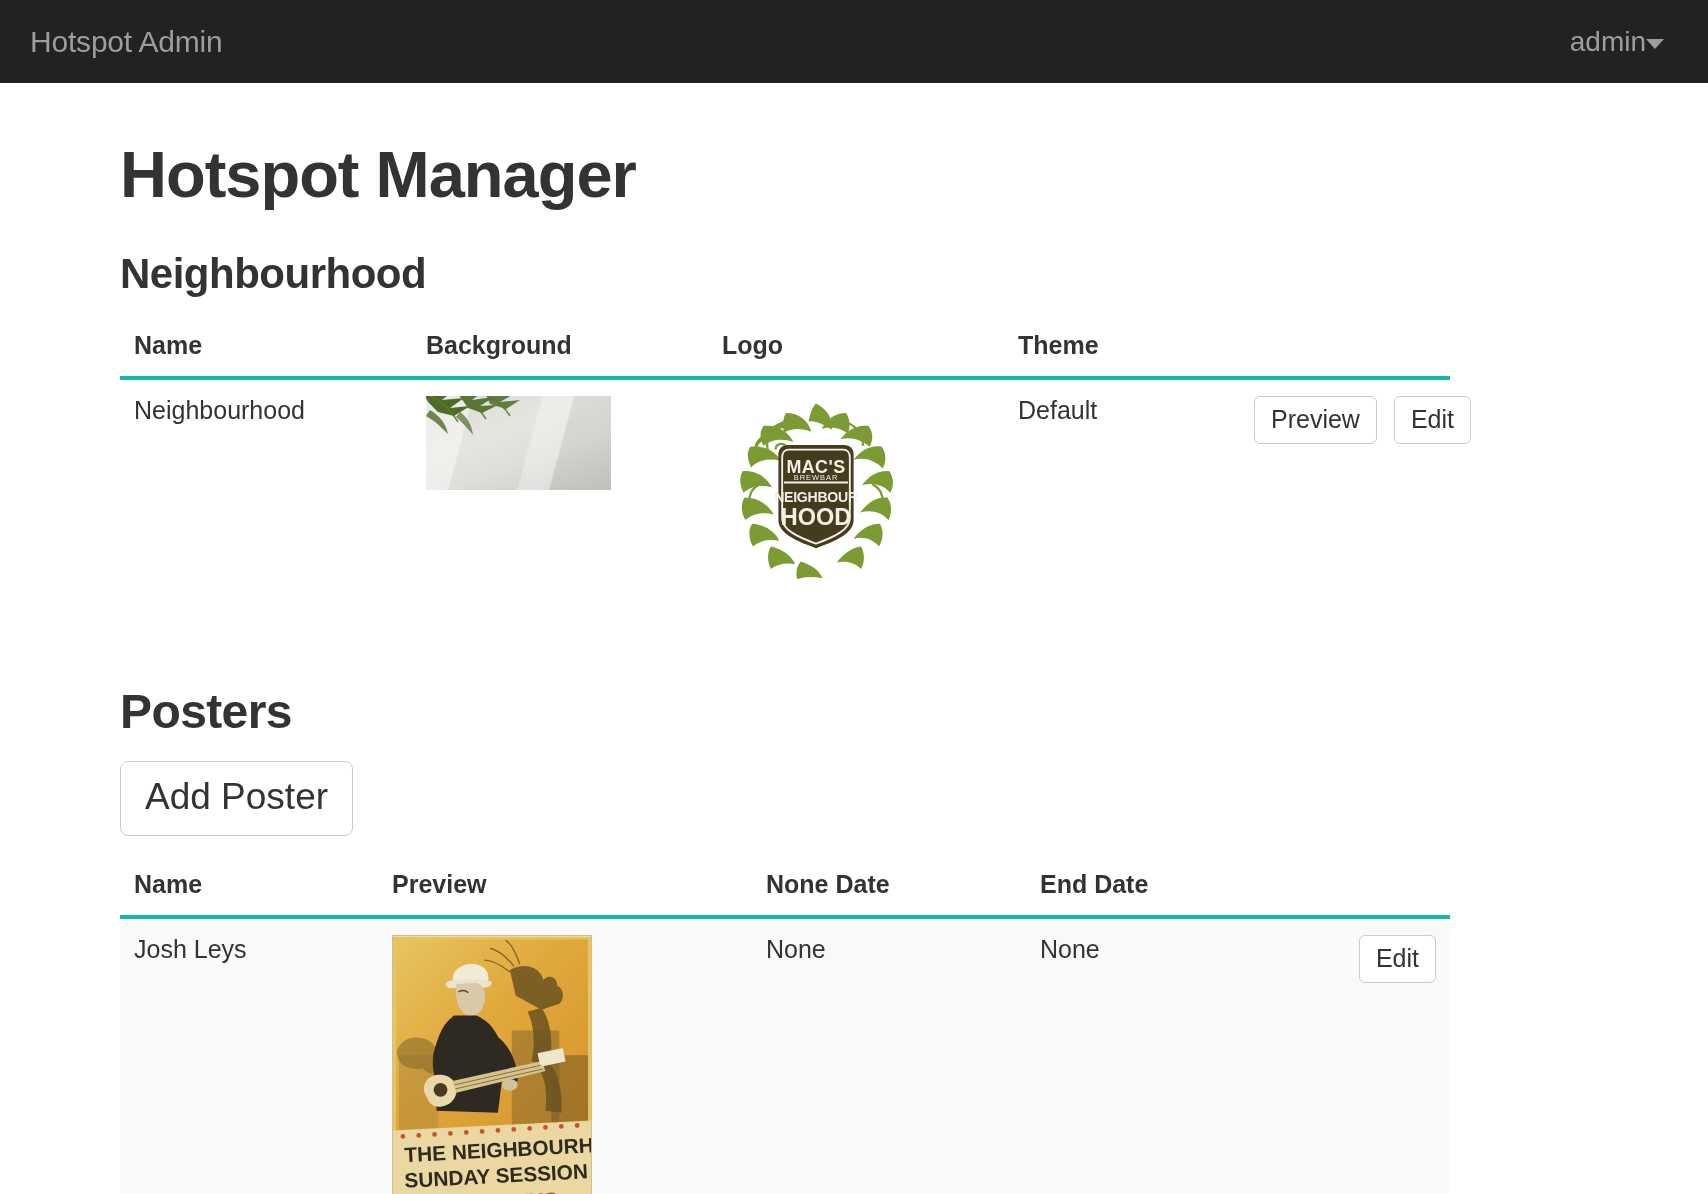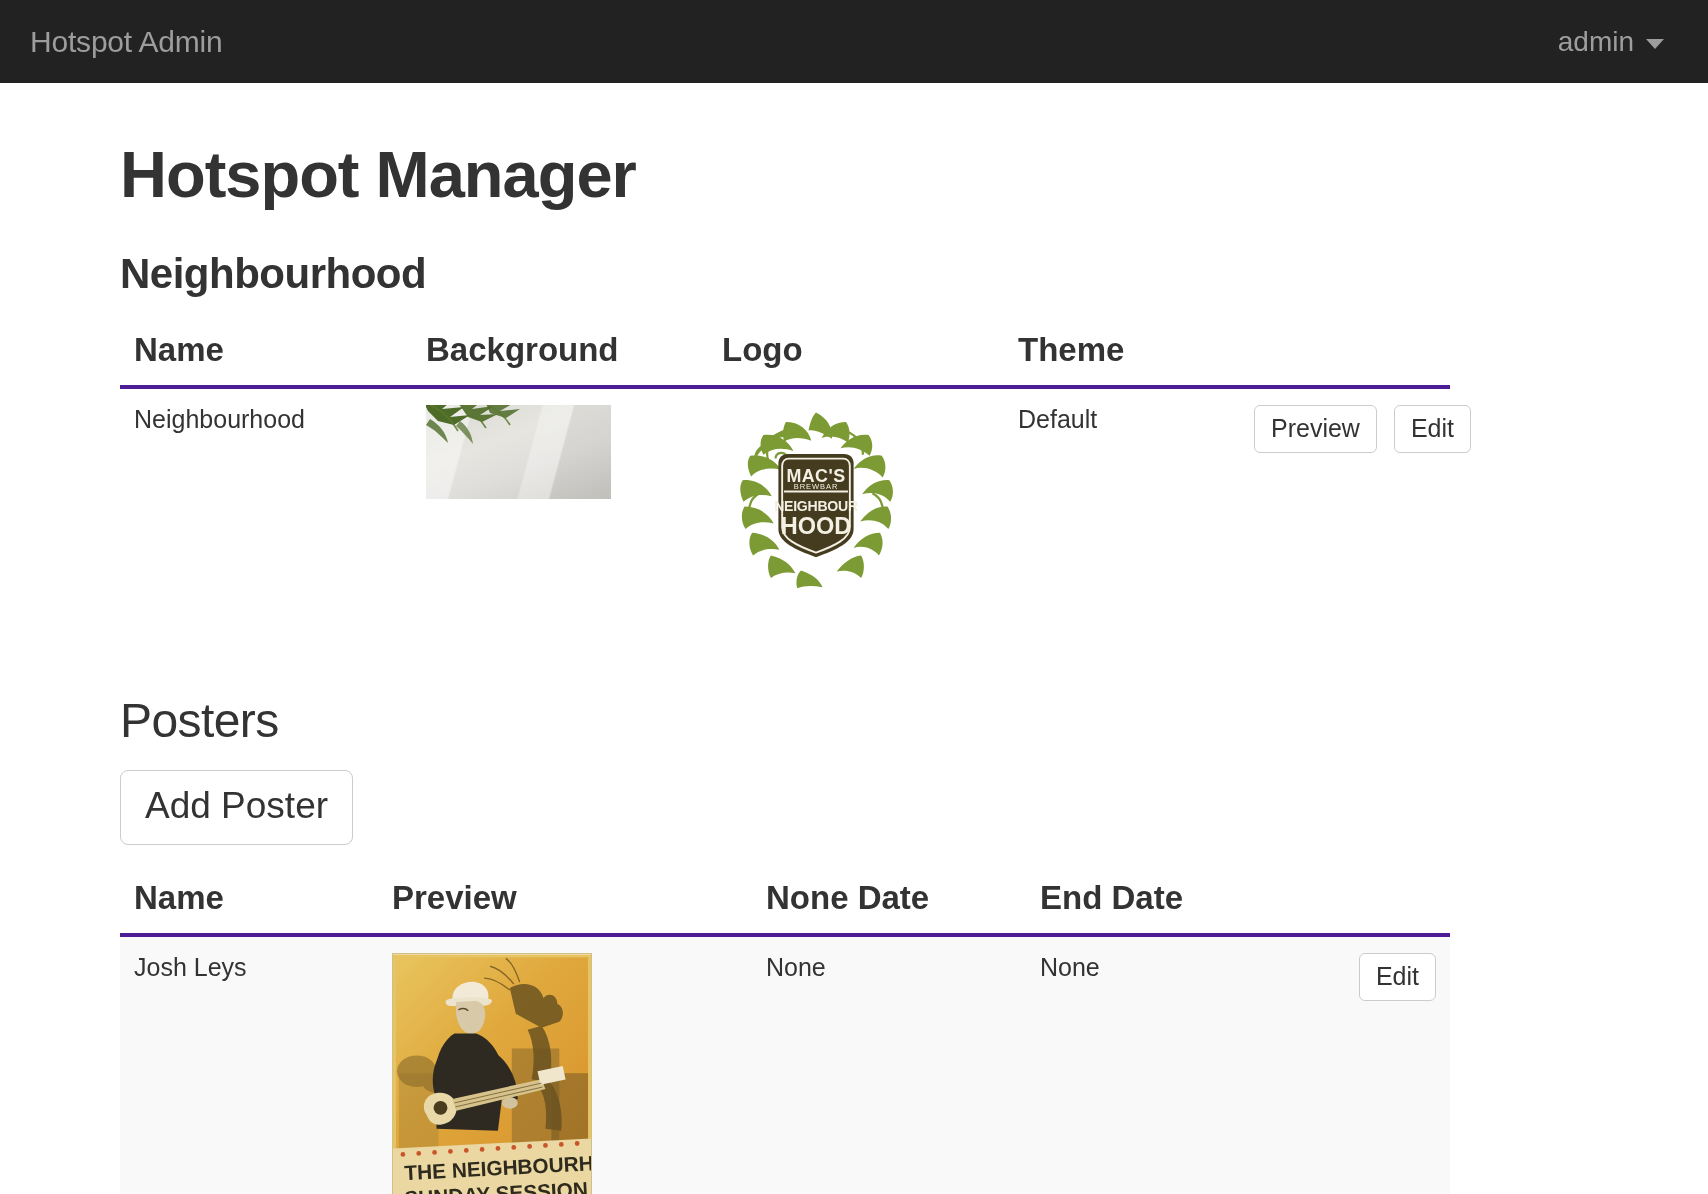--- a/index.html
+++ b/index.html
@@ -26,21 +26,20 @@
   .navbar-brand {
     color: #9d9d9d;
     font-size: 30px;
     line-height: 1;
     letter-spacing: -0.2px;
     cursor: pointer;
   }
   .navbar-right {
     display: flex;
     align-items: center;
-    gap: 12px;
     padding-right: 14px;
   }
   .navbar-user {
     color: #9d9d9d;
     font-size: 28px;
     line-height: 1;
   }
   .caret {
     width: 0; height: 0;
     border-left: 9px solid transparent;
@@ -75,41 +74,41 @@
 
   .ssid-line {
     font-size: 31px;
     color: #333333;
     margin: 20px 0 0 0;
     line-height: 1.2;
   }
 
   h2.posters-title {
     font-size: 48px;
-    font-weight: normal;
+    font-weight: bold;
     color: #333333;
     margin: 0;
     line-height: 1.1;
     letter-spacing: -0.6px;
   }
 
   
   table.data-table {
     width: 1330px;
     border-collapse: collapse;
     margin-top: 24px;
     table-layout: fixed;
   }
   table.data-table th {
     text-align: left;
-    font-size: 33px;
+    font-size: 25px;
     font-weight: bold;
     color: #333333;
     padding: 10px 14px 16px 14px;
-    border-bottom: 4px solid #4c1d95;
+    border-bottom: 4px solid #14b8a6;
     vertical-align: bottom;
   }
   table.data-table td {
     font-size: 25px;
     color: #333333;
     padding: 16px 14px;
     vertical-align: top;
     border-top: none;
   }
 

